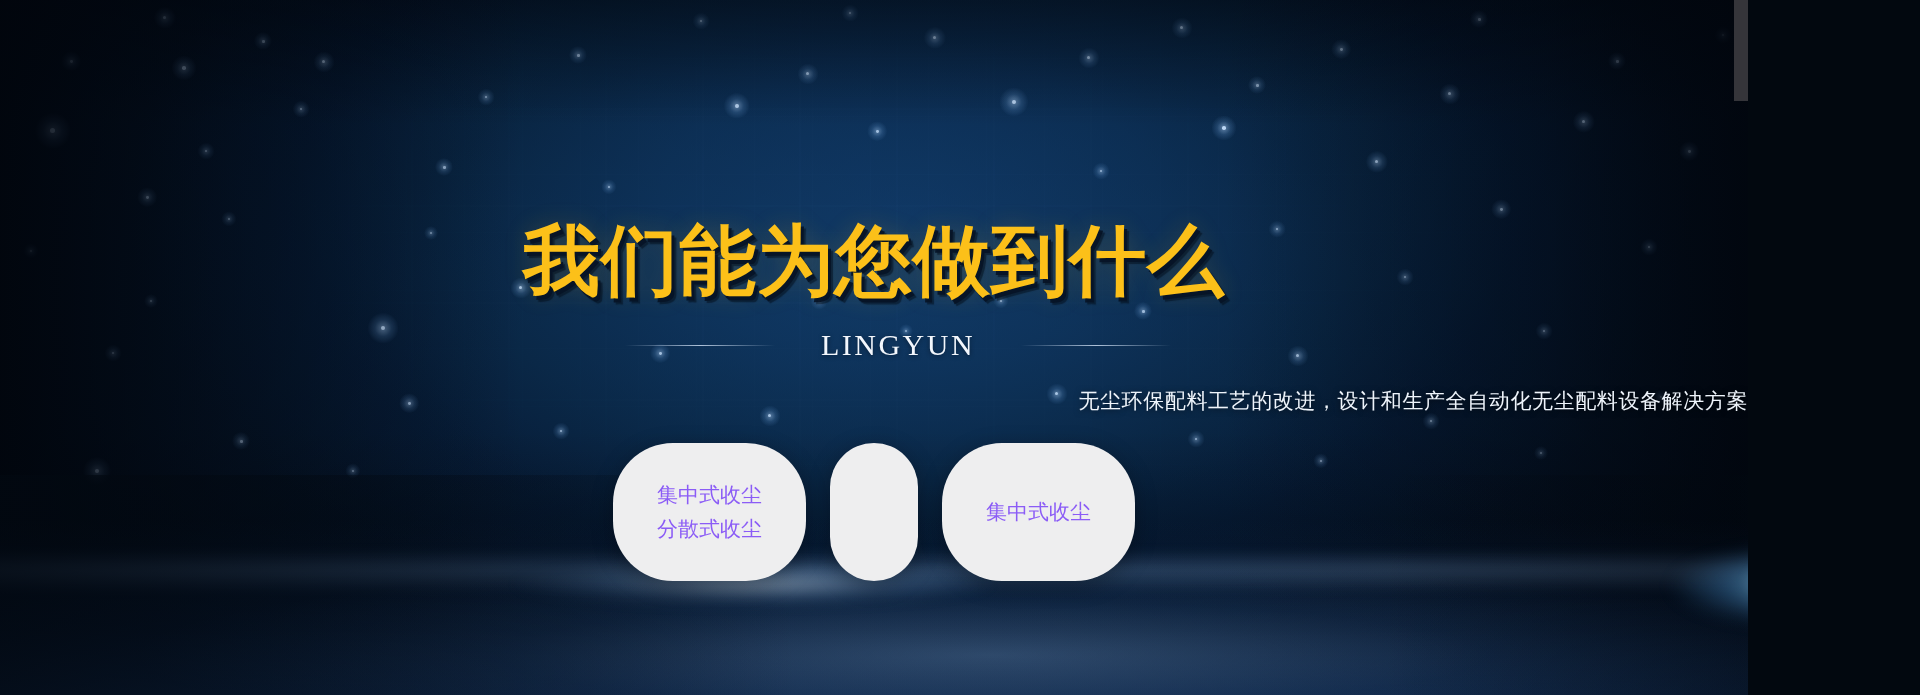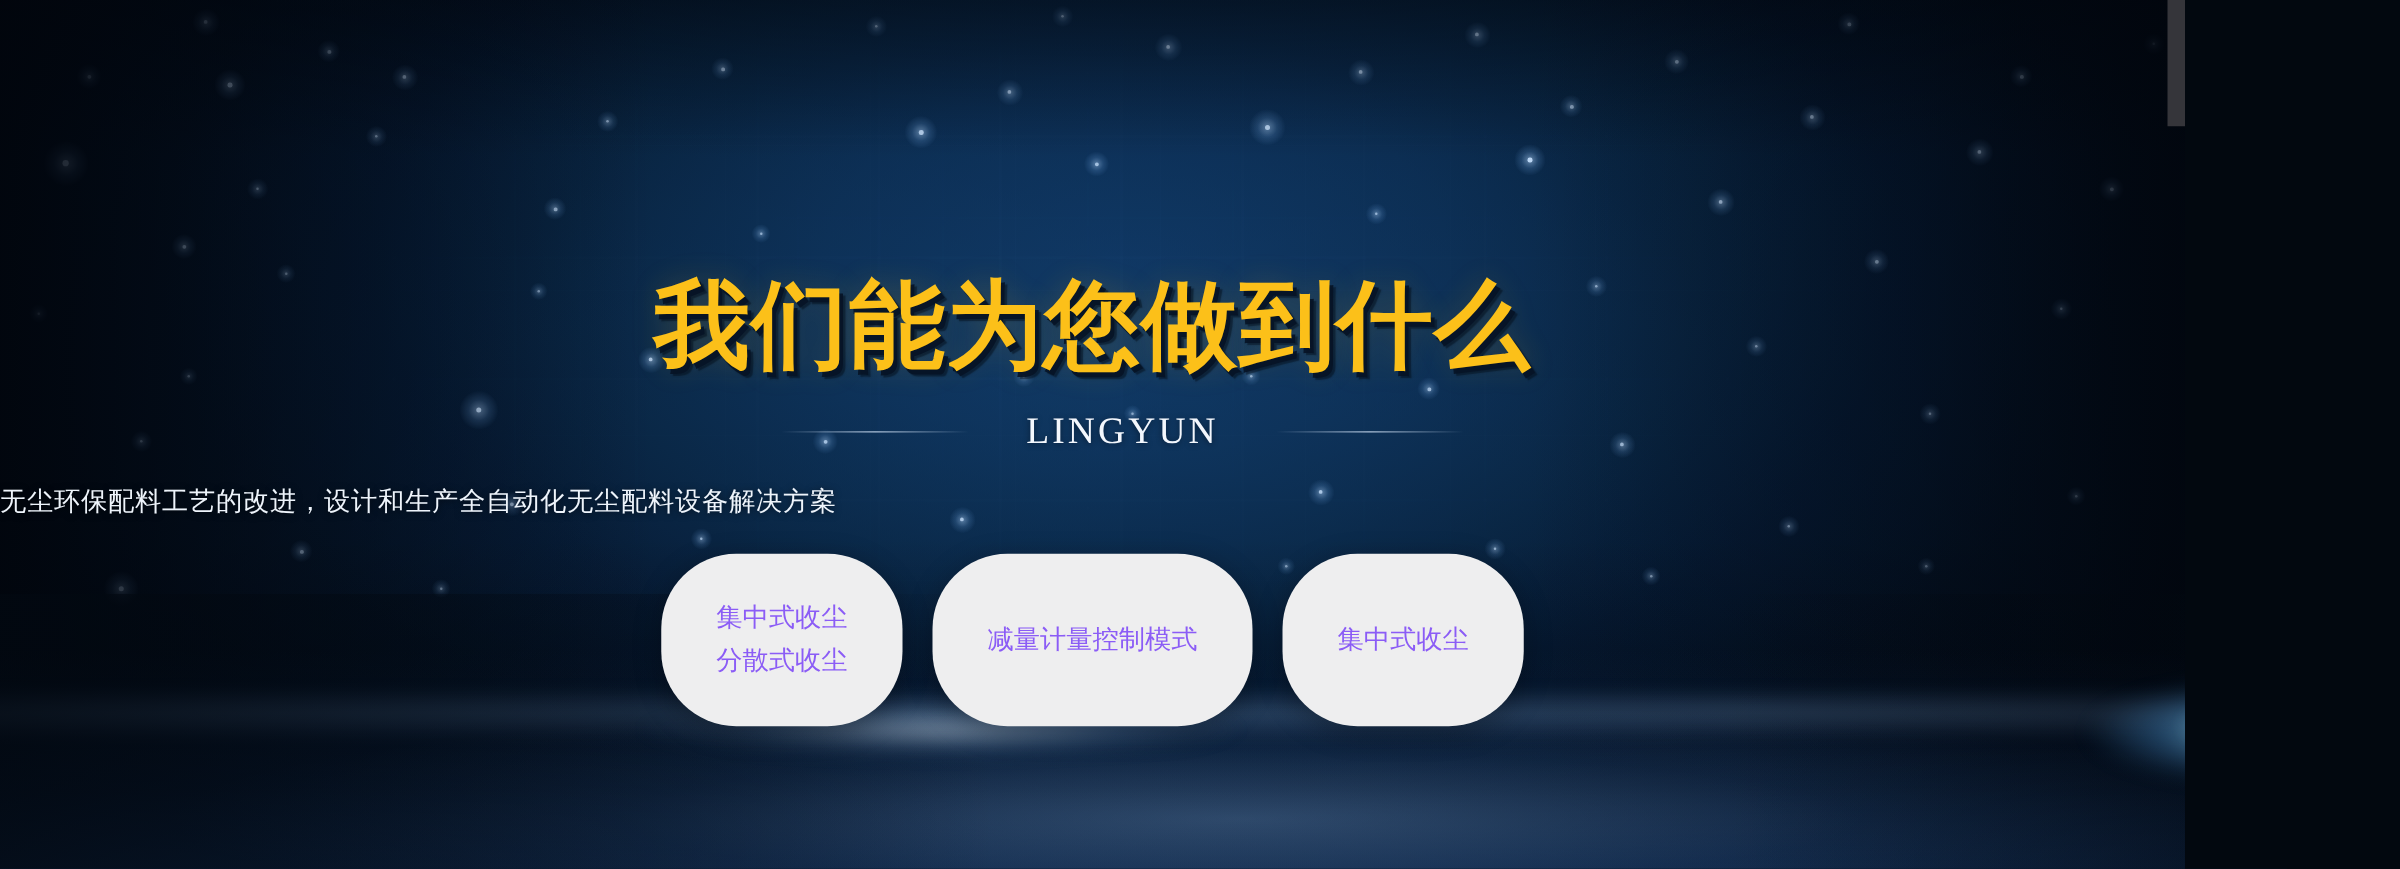--- a/index.html
+++ b/index.html
@@ -135,21 +135,21 @@
   }
   .eyebrow-text{
     font-family:"Liberation Serif","DejaVu Serif",serif;
     font-size:30px;letter-spacing:2.5px;color:#f3f7fd;
     text-shadow:0 1px 5px rgba(0,0,0,.45);
     white-space:nowrap;
   }
 
   .subtitle{
     position:absolute;left:0;right:0;top:387px;
-    text-align:left;
+    text-align:right;
     font-size:21px;letter-spacing:.6px;
     color:#eef4fb;
     text-shadow:0 1px 6px rgba(0,0,0,.6);
     white-space:nowrap;
   }
 
   .cards{
     position:absolute;left:0;right:0;top:443px;
     display:flex;justify-content:center;align-items:center;gap:24px;
   }
@@ -288,21 +288,20 @@
     <div class="subtitle">无尘环保配料工艺的改进，设计和生产全自动化无尘配料设备解决方案</div>
 
     <div class="cards">
 
       <div class="card">
         <div class="card-line">集中式收尘</div>
         <div class="card-line">分散式收尘</div>
       </div>
 
       <div class="card">
-        <div class="card-line">减量计量控制模式</div>
       </div>
 
       <div class="card">
         <div class="card-line">集中式收尘</div>
       </div>
 
     </div>
   </div>
 
   <div class="scrollbar-track">

